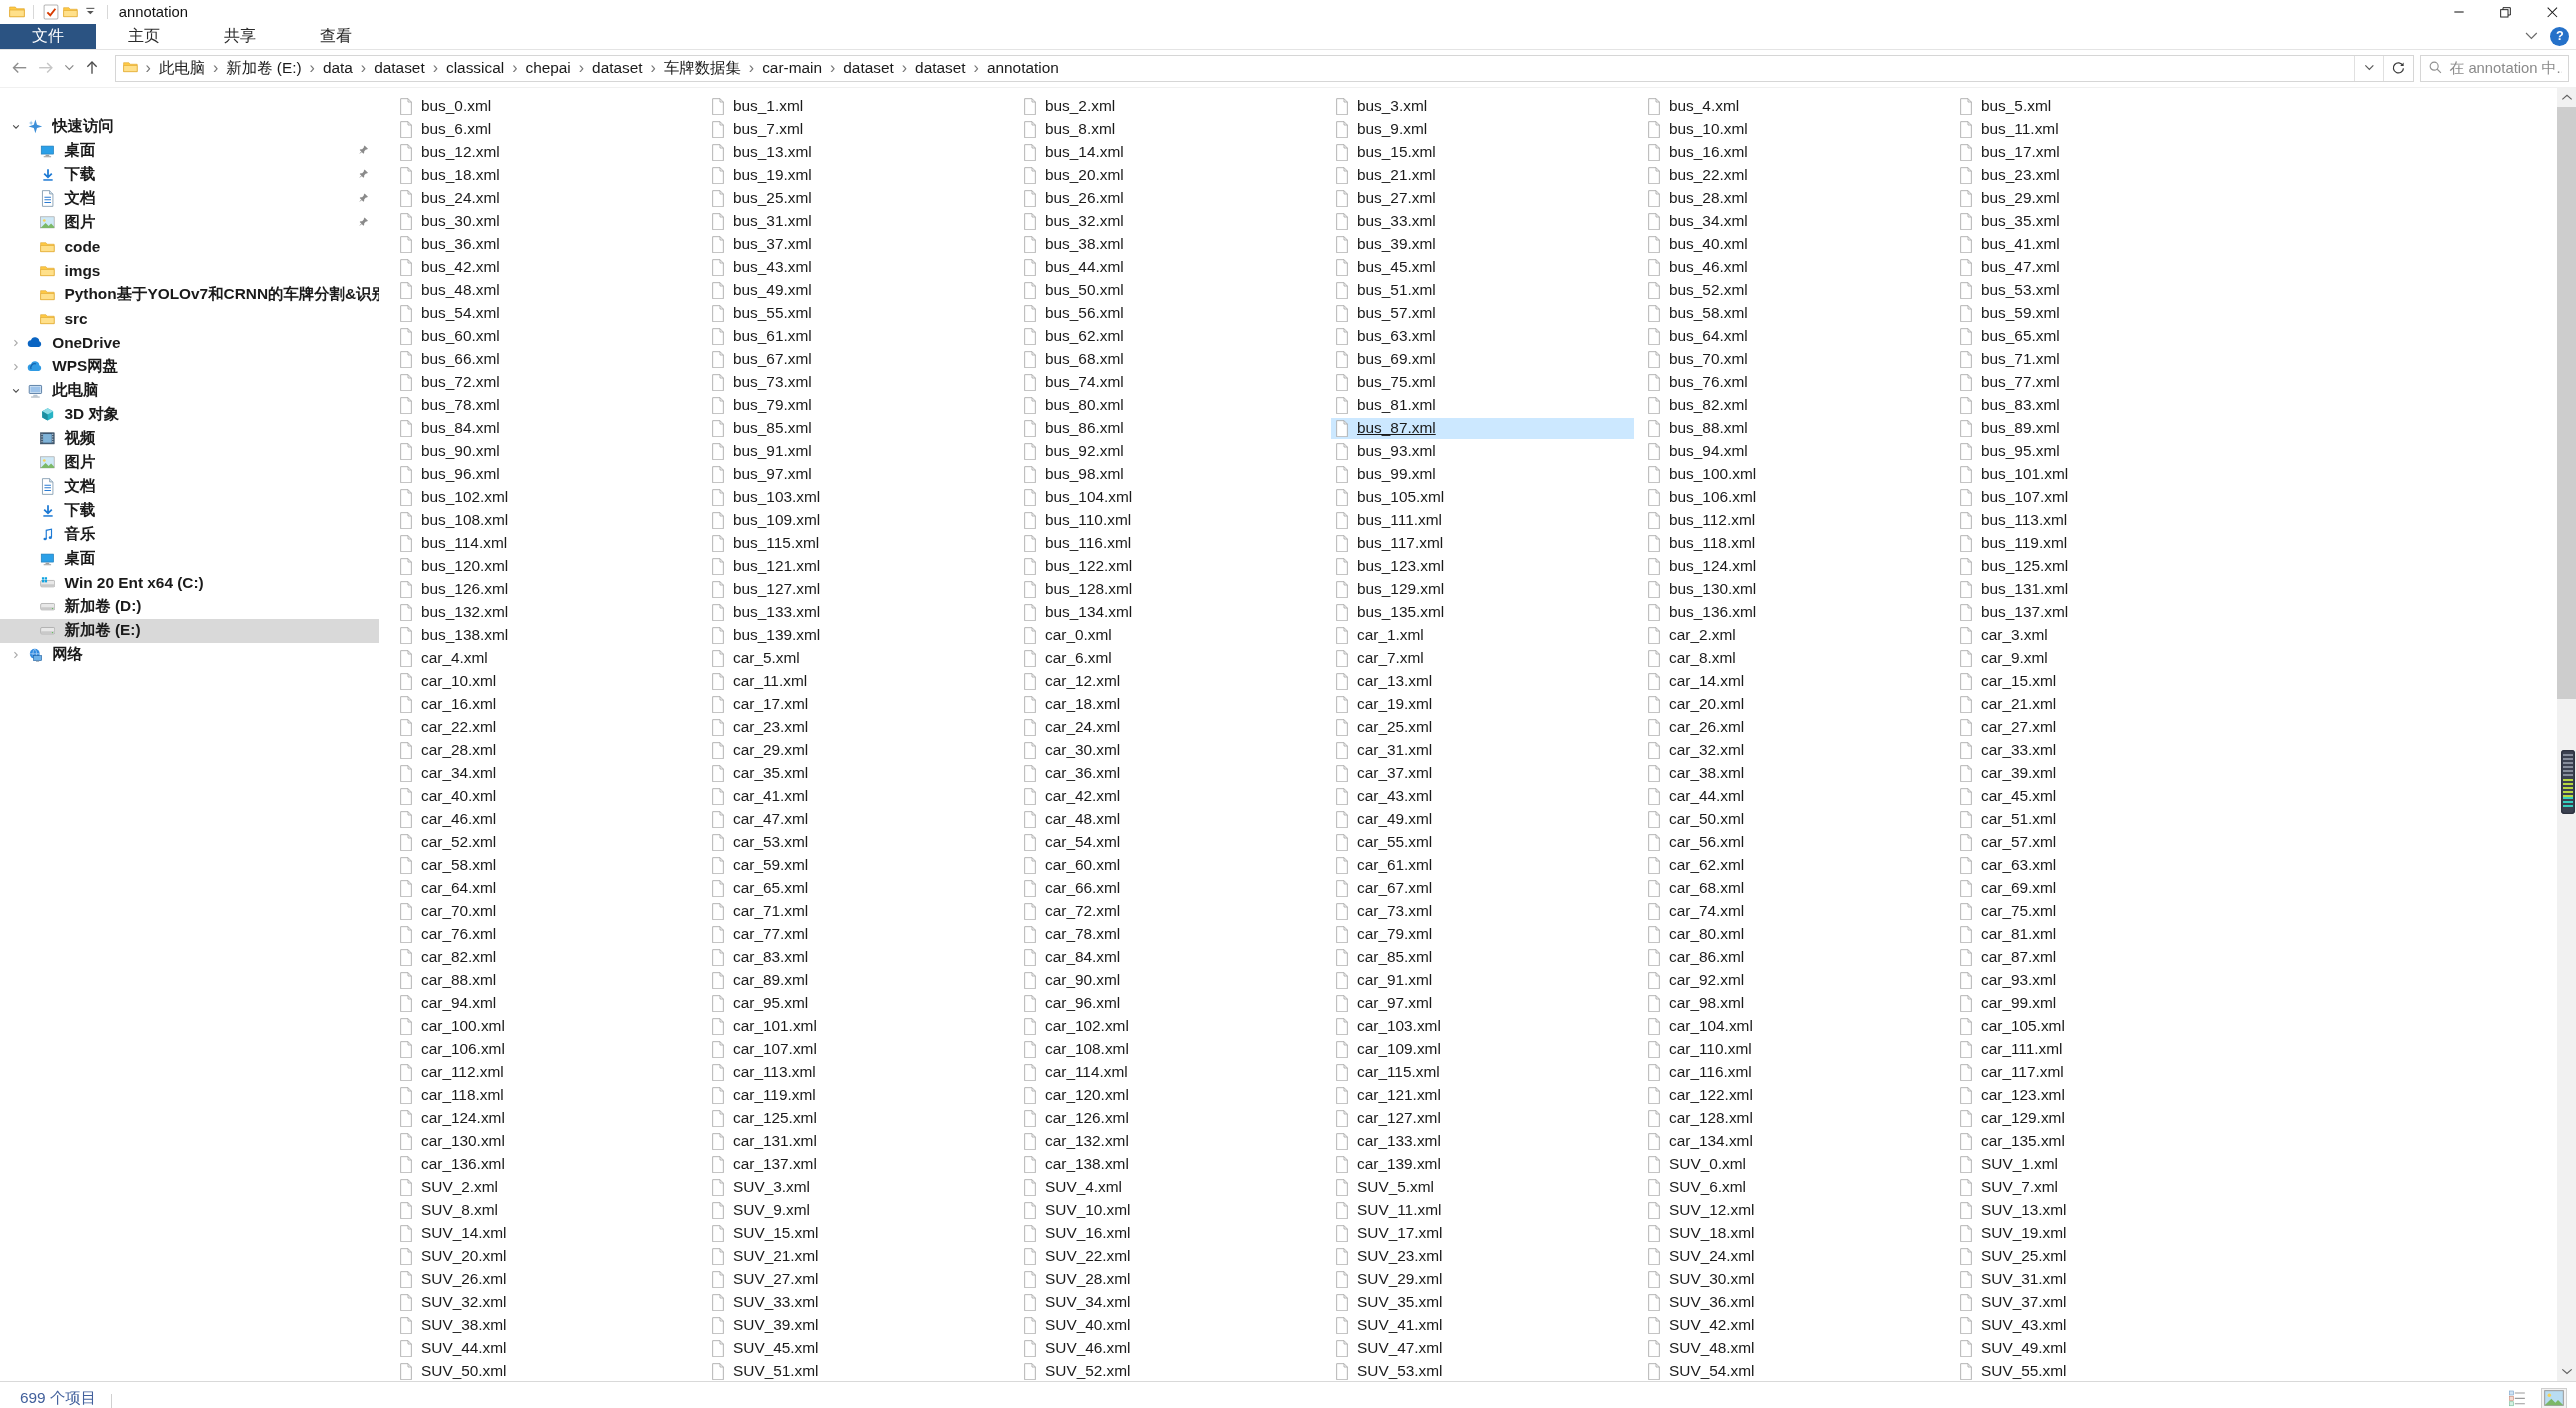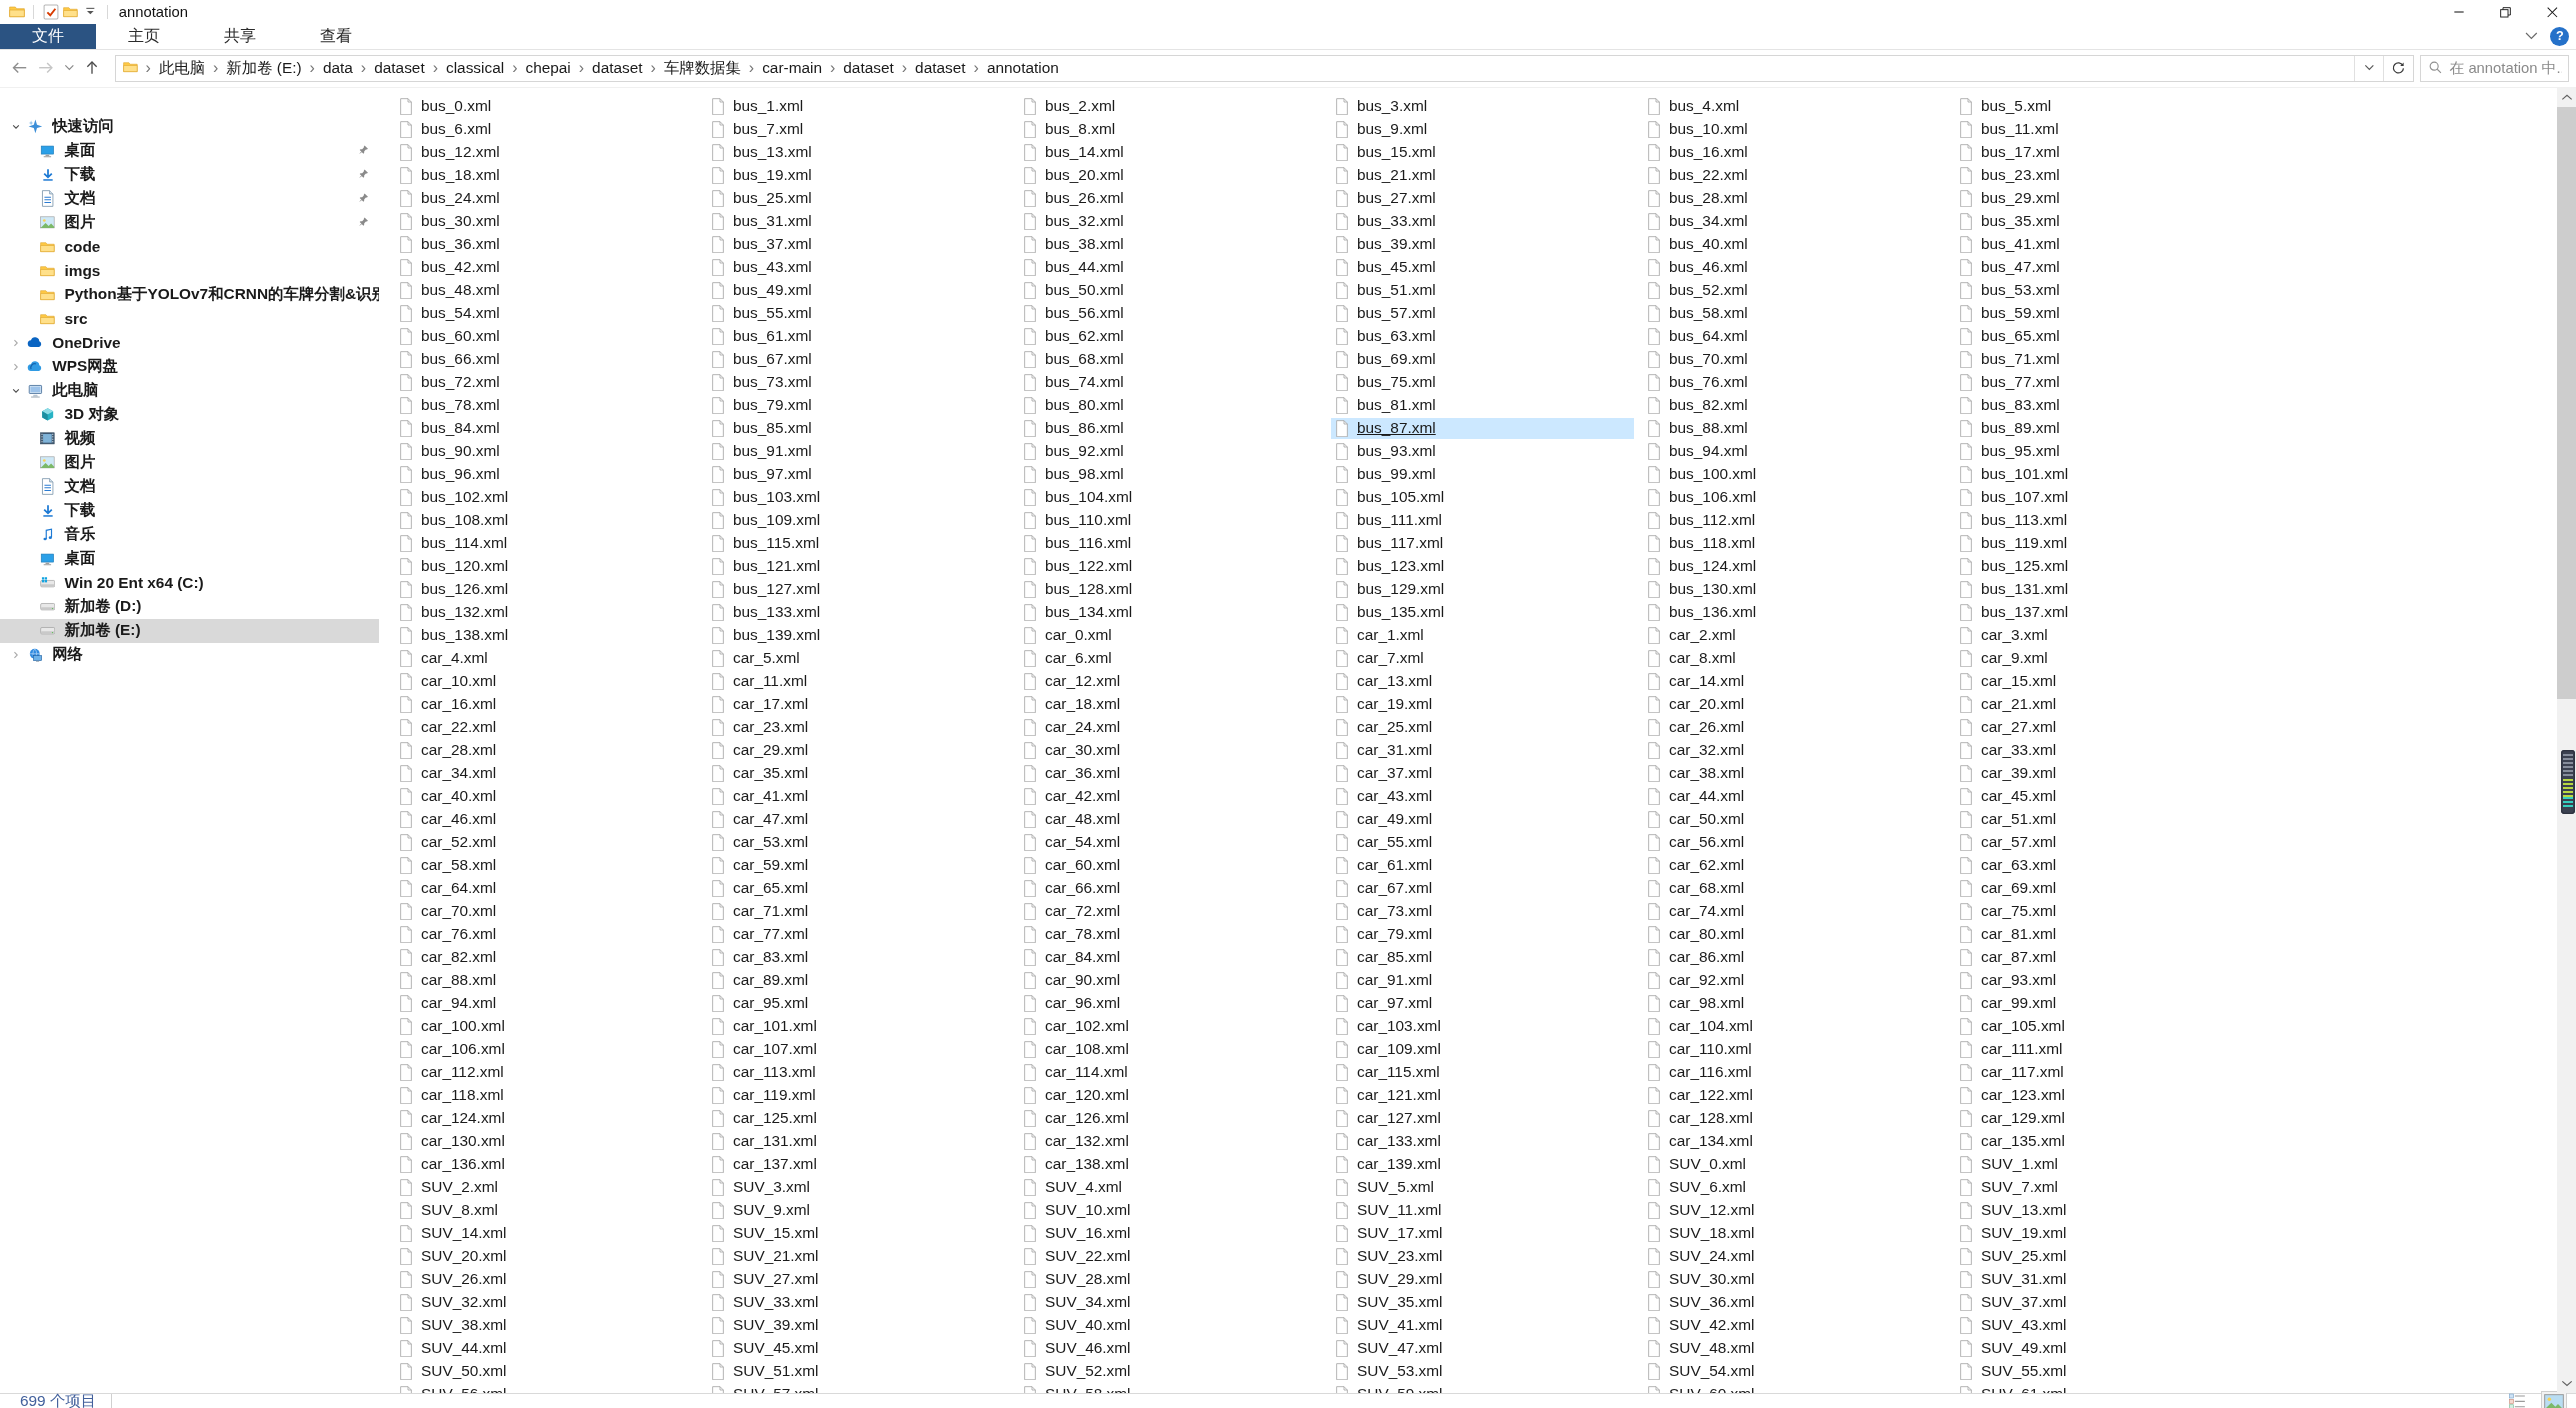--- a/index.html
+++ b/index.html
@@ -60,21 +60,21 @@
   .vs-btn { height:19px; display:flex; align-items:center; justify-content:center; }
   .vs-down { position:absolute; bottom:0; left:0; right:0; }
   .vs-thumb { position:absolute; top:19px; left:0; width:19px; height:592px; background:#cdcdcd; }
   .edge-widget { position:absolute; top:662px; right:0.7px; width:14.8px; height:64px; border-radius:3.4px;
     background:#3b4150; box-shadow:inset 0 0 0 1.3px #2e3340; padding:4.7px 2px; display:flex; flex-direction:column; justify-content:space-between; }
   .s-gray  { height:24px; background:repeating-linear-gradient(#868d9b 0 2px,transparent 2px 4px); }
   .s-green { height:17.4px; background:repeating-linear-gradient(#b8d842 0 2px,transparent 2px 4px); }
   .s-teal  { height:11.4px; background:repeating-linear-gradient(#35cfc0 0 2px,transparent 2px 4px); }
 
   
-  .statusbar { height:16px; flex:none; border-top:0.7px solid #d9d9d9; display:flex; align-items:center; padding:0 9.4px 0 20px; background:#fff; }
+  .statusbar { height:28px; flex:none; border-top:0.7px solid #d9d9d9; display:flex; align-items:flex-end; padding:0 9.4px 0 20px; background:#fff; }
   .status-count { font-size:15.4px; color:var(--statustext); }
   .status-div { width:0.7px; height:14.8px; background:#d0d0d0; margin-left:14.8px; }
   .status-views { margin-left:auto; display:flex; gap:10.7px; align-items:center; }
   .view-btn { width:25.5px; height:21.5px; display:flex; align-items:center; justify-content:center; }
   .view-btn.active { background:#f2f2f2; border:0.7px solid #cfcfcf; }
 </style>
 </head>
 <body>
 
 <div class="window">

